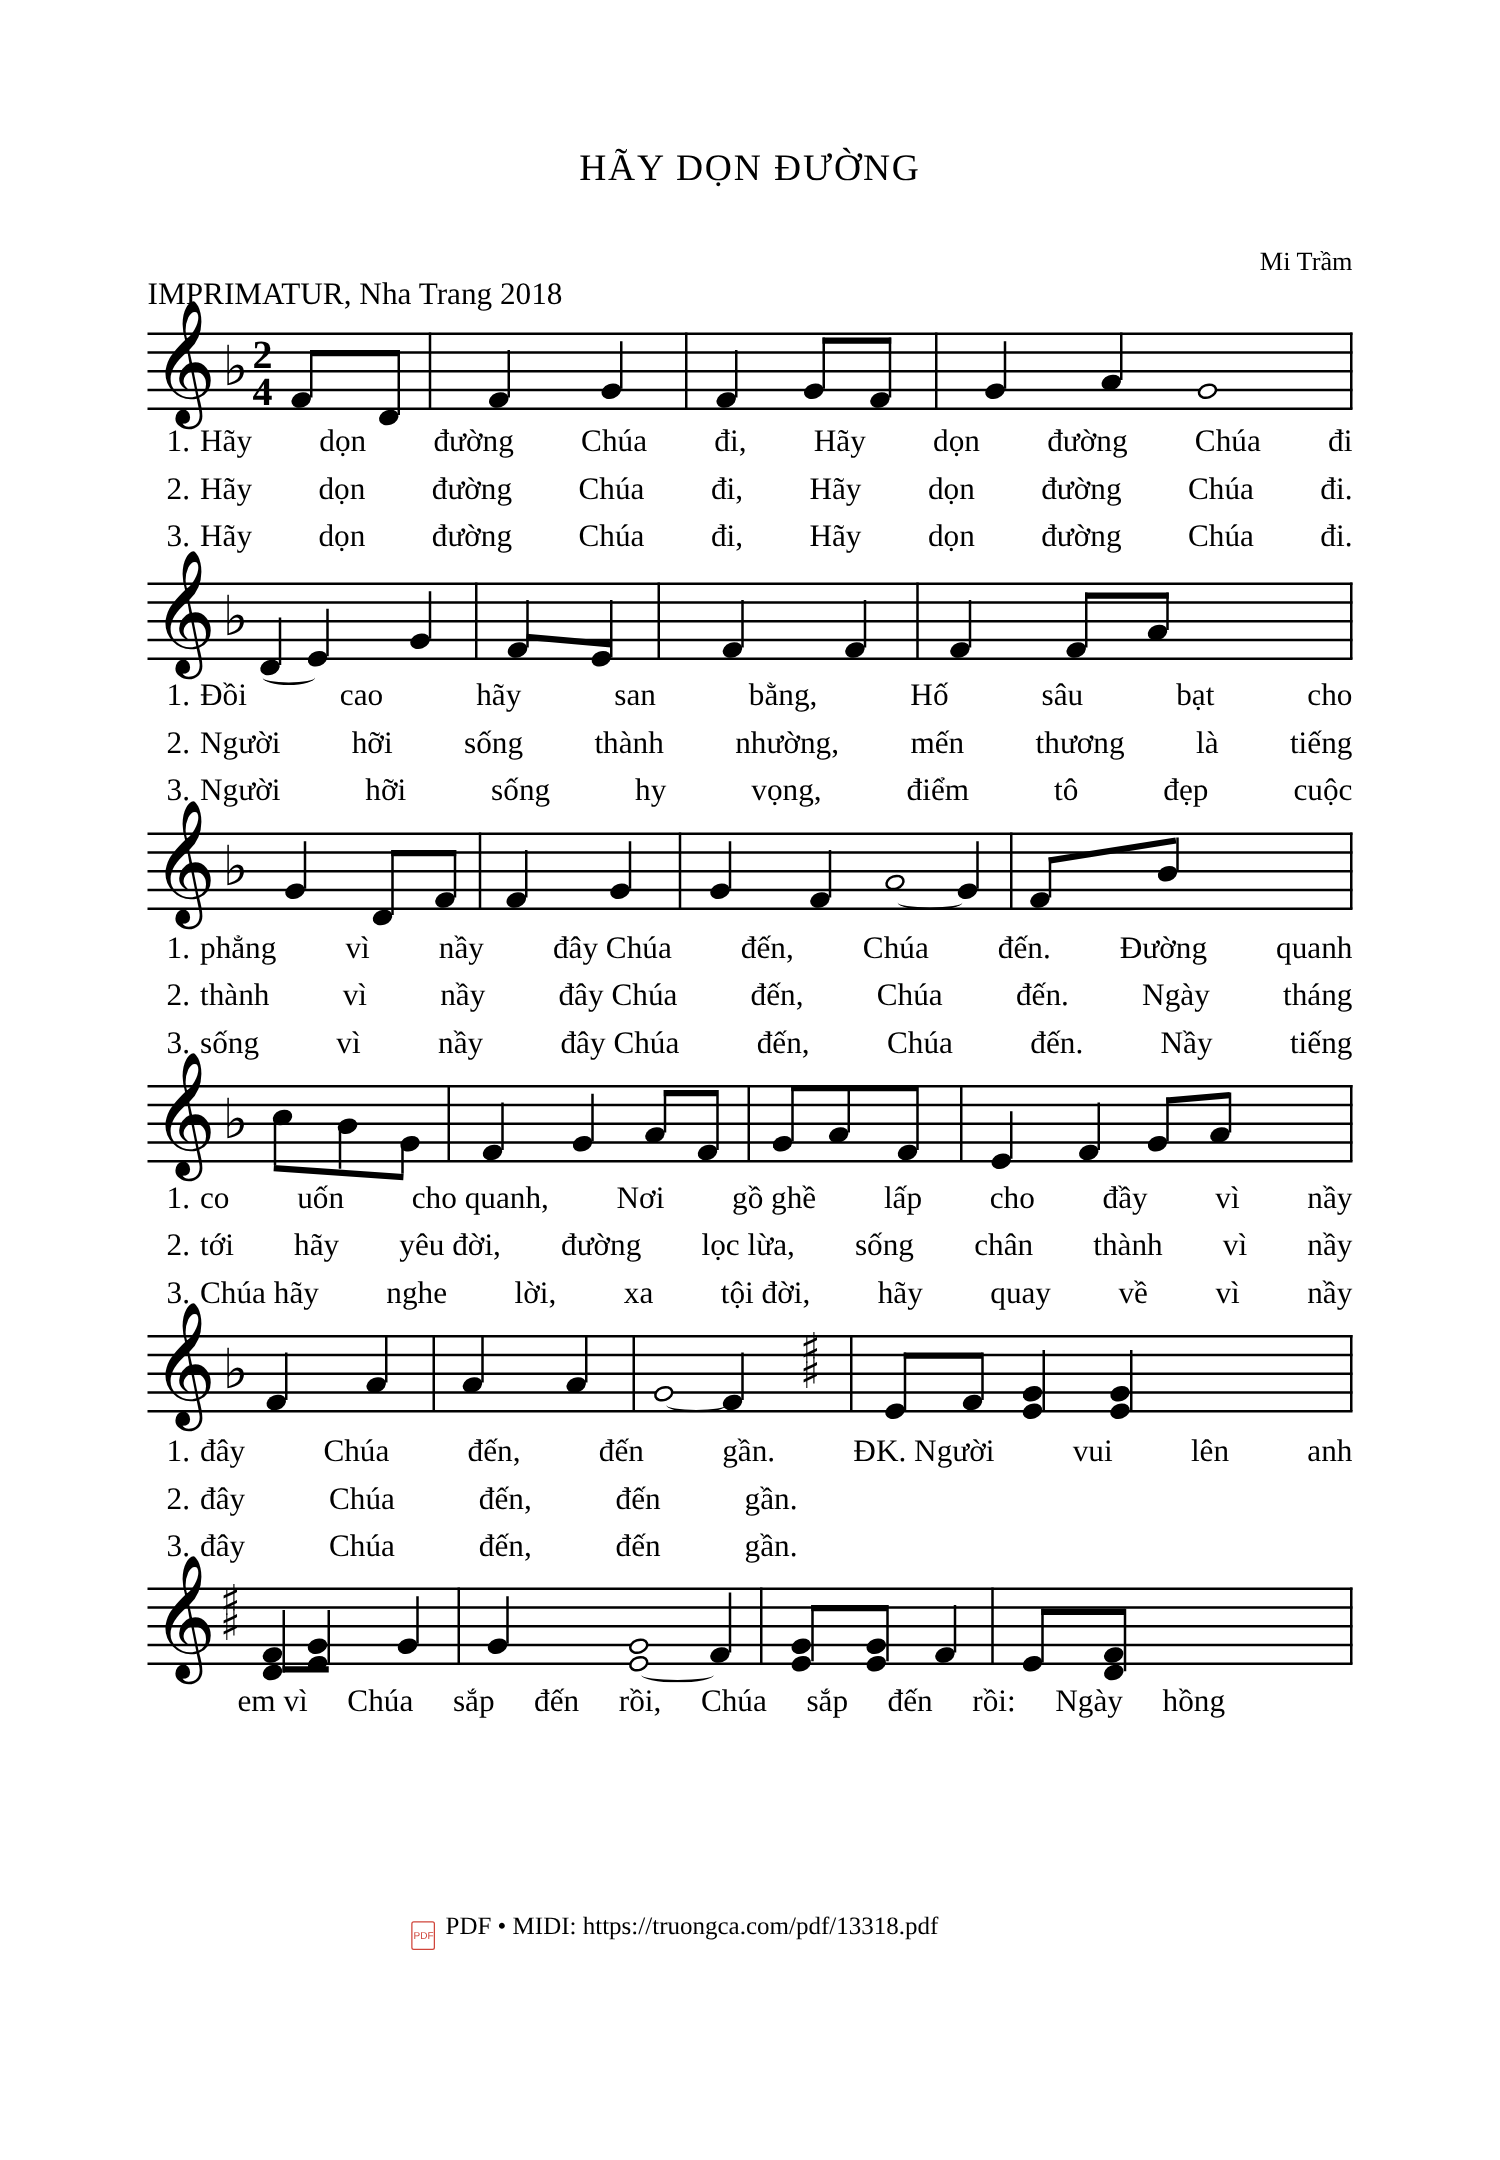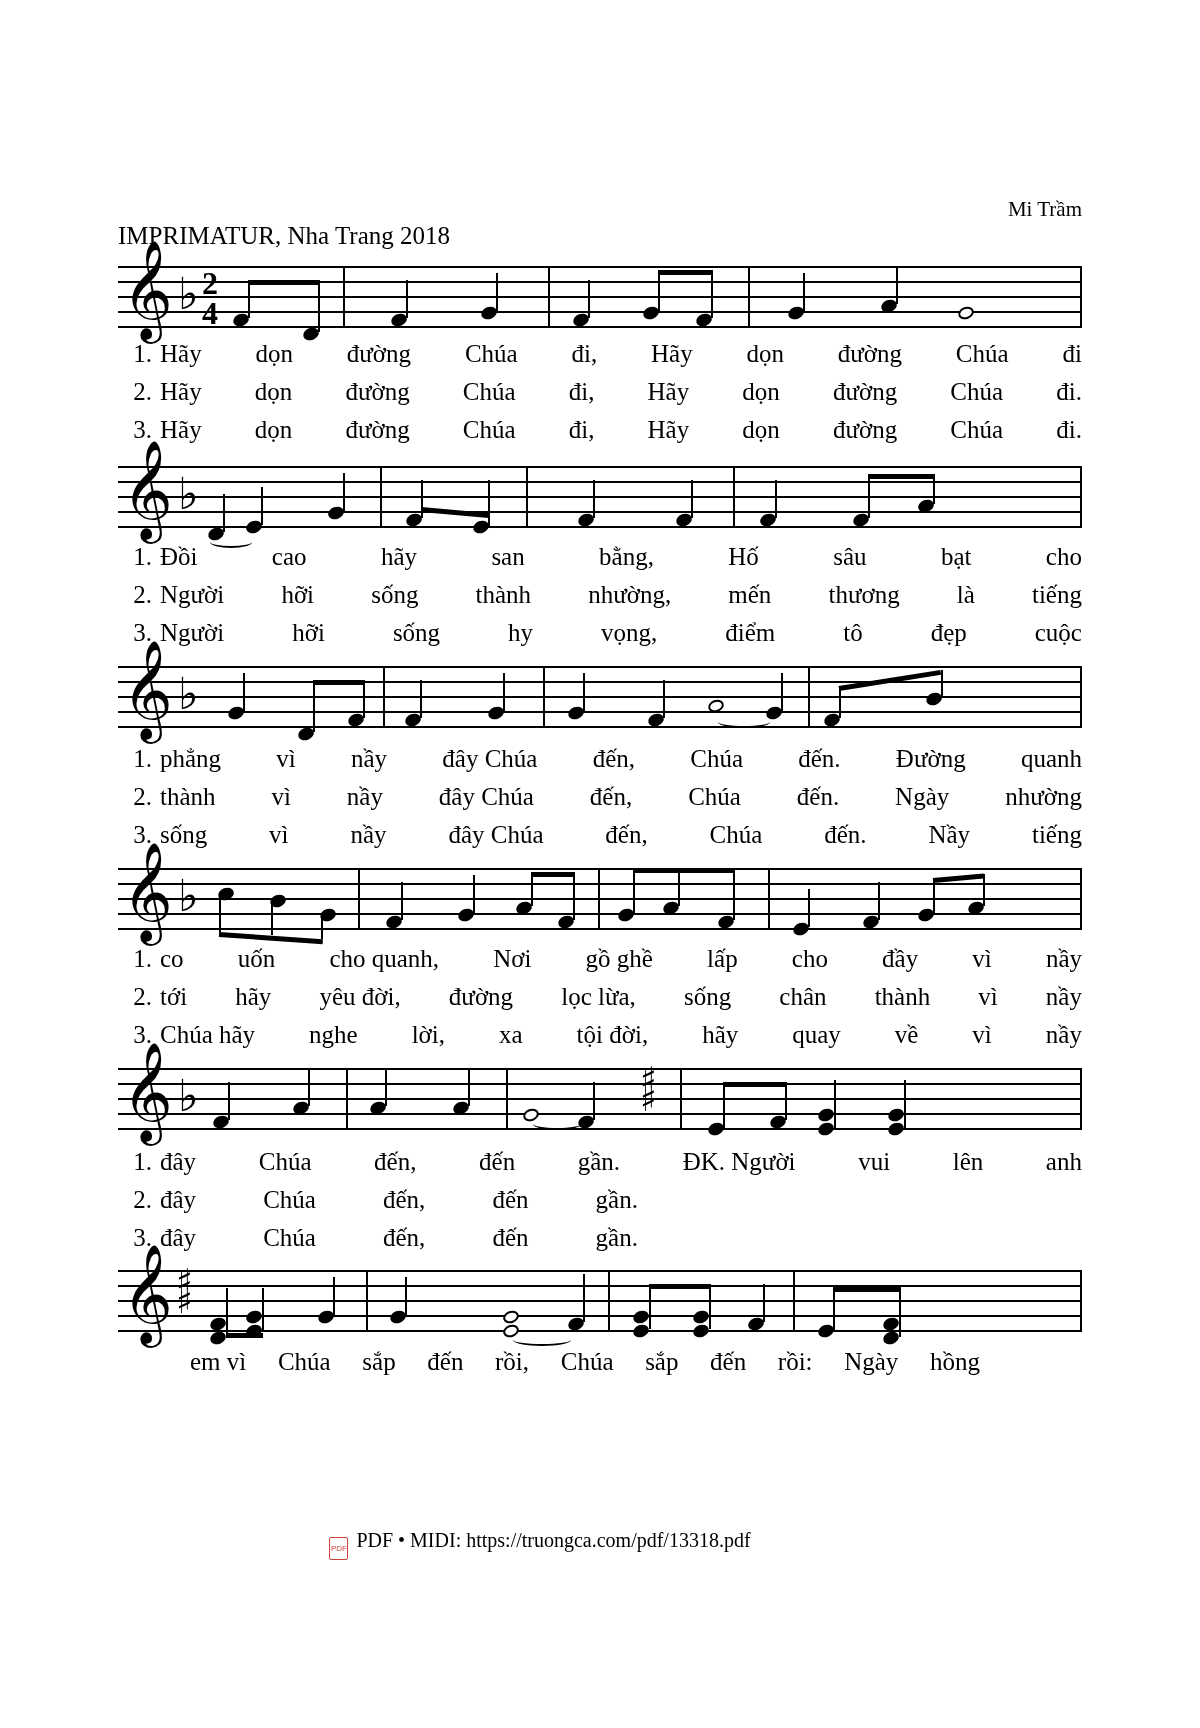--- a/index.html
+++ b/index.html
@@ -169,20 +169,21 @@
     flex: 1;
     display: flex;
     justify-content: space-between;
   }
 </style>
 </head>
 <body>
 
 <div class="page">
 
+  <div class="title">HÃY DỌN ĐƯỜNG</div>
   <div class="imprimatur">IMPRIMATUR, Nha Trang 2018</div>
   <div class="composer">Mi Trầm</div>
 
   <div class="system" style="top:258px;">
     <div class="staff">
       <div class="line l0"></div>
         <div class="line l1"></div>
         <div class="line l2"></div>
         <div class="line l3"></div>
         <div class="line l4"></div>
@@ -417,21 +418,21 @@
     <div class="lbl">2.</div>
     <div class="words">
       <span>thành</span>
       <span>vì</span>
       <span>nầy</span>
       <span>đây Chúa</span>
       <span>đến,</span>
       <span>Chúa</span>
       <span>đến.</span>
       <span>Ngày</span>
-      <span>nhường</span>
+      <span>tháng</span>
     </div>
   </div>
   <div class="lyric-row" style="top:821px;">
     <div class="lbl">3.</div>
     <div class="words">
       <span>sống</span>
       <span>vì</span>
       <span>nầy</span>
       <span>đây Chúa</span>
       <span>đến,</span>

